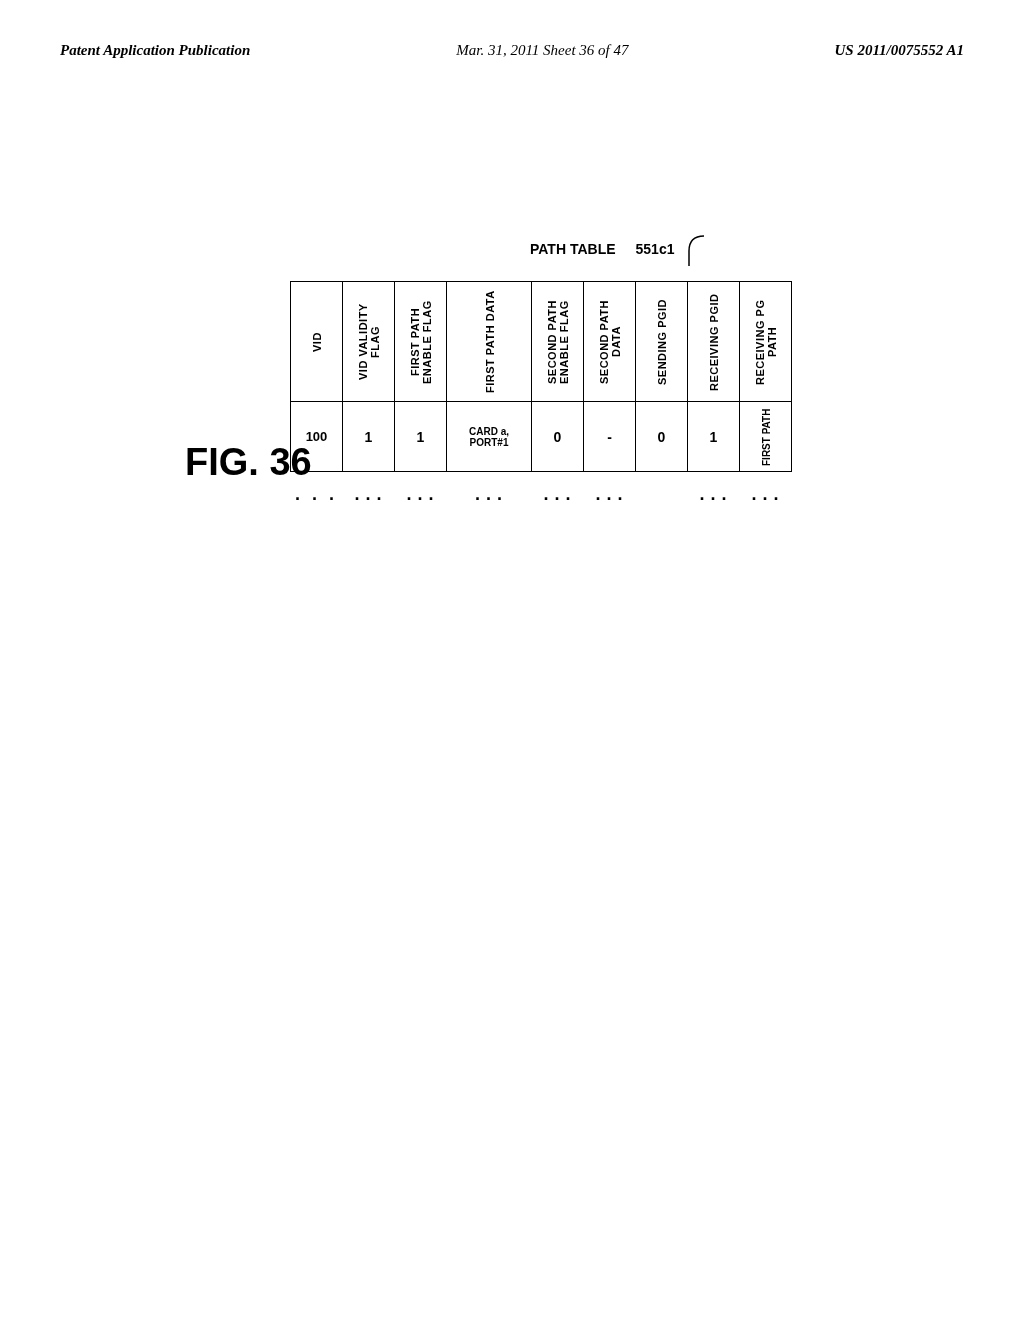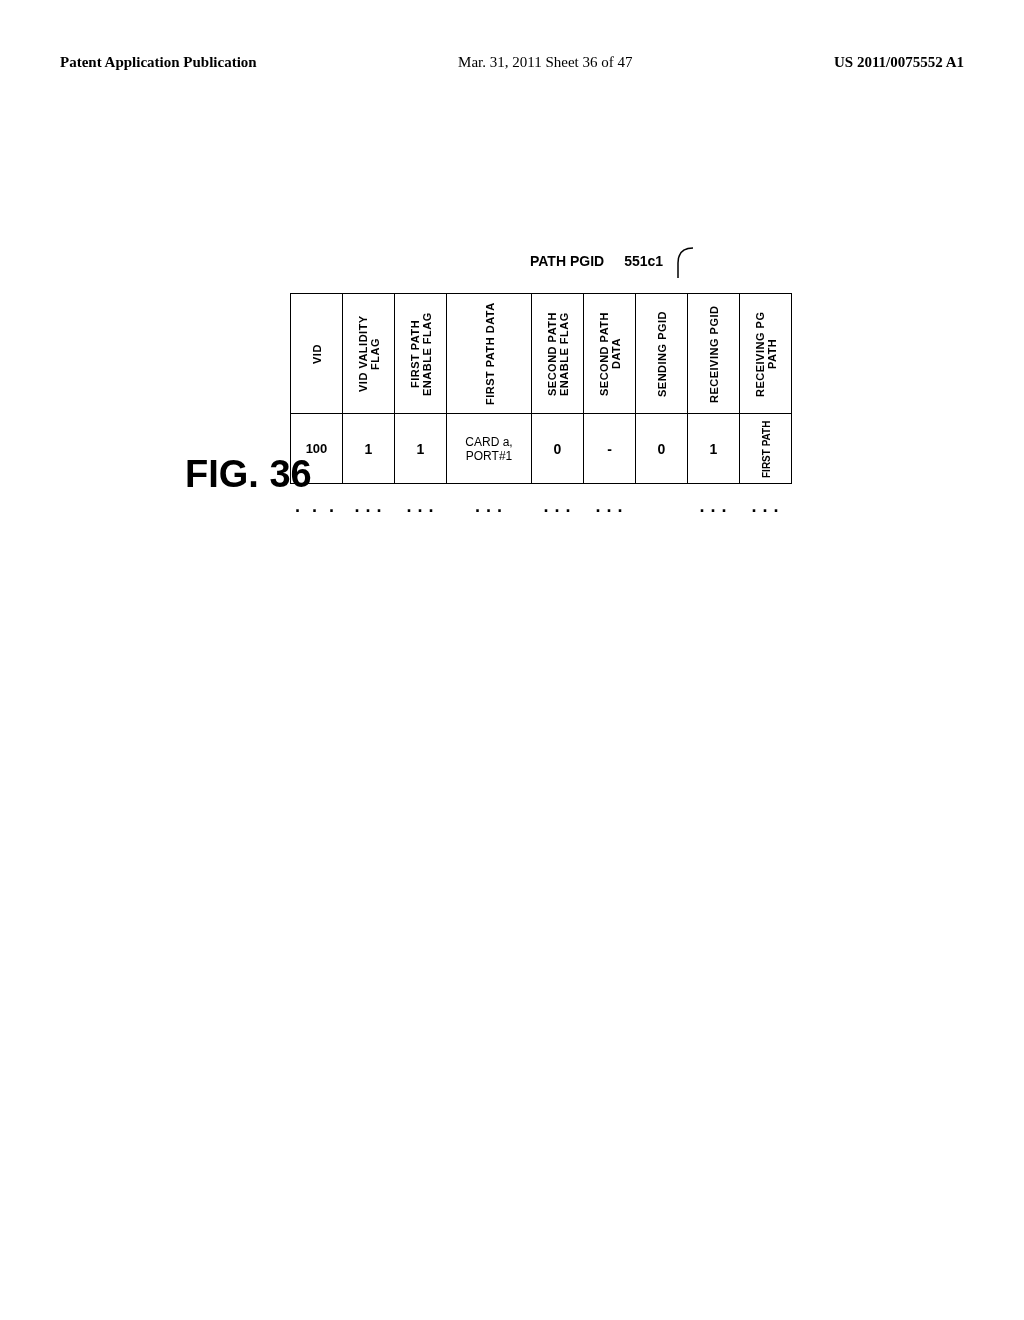--- a/index.html
+++ b/index.html
@@ -14,21 +14,22 @@
       background: #ffffff;
       font-family: 'Times New Roman', Times, serif;
       position: relative;
       overflow: hidden;
     }
 
     .header {
       display: flex;
       justify-content: space-between;
       align-items: flex-start;
-      padding: 52px 60px 20px 60px;
+      padding: 40px 60px 20px 60px;
+      font-style: italic;
     }
 
     .header-left {
       font-size: 15px;
       font-weight: bold;
       line-height: 1.4;
     }
 
     .header-center {
       font-size: 15px;
@@ -82,21 +83,21 @@
   <div class="header-left">Patent Application Publication</div>
   <div class="header-center">Mar. 31, 2011  Sheet 36 of 47</div>
   <div class="header-right">US 2011/0075552 A1</div>
 </div>
 
 <div style="position: relative; margin-top: 30px;">
 
   <div style="position: absolute; left: 185px; top: 330px; font-size: 38px; font-weight: bold; font-family: Arial, sans-serif;">FIG. 36</div>
 
   <div style="position: absolute; left: 530px; top: 130px; font-size: 14px; font-weight: bold; font-family: Arial, sans-serif; display: flex; align-items: baseline; gap: 20px;">
-    <span>PATH PGID</span>
+    <span>PATH TABLE</span>
     <span>551c1</span>
 
     <svg width="30" height="40" style="position: absolute; right: -40px; top: -10px;">
       <path d="M 5 35 L 5 20 Q 5 5 20 5" stroke="#000" stroke-width="1.5" fill="none"></path>
     </svg>
   </div>
 
   <div style="position: absolute; left: 290px; top: 170px;">
     <table>
       <thead>
@@ -111,21 +112,21 @@
           <th style="width:52px;">RECEIVING PGID</th>
           <th style="width:52px;">RECEIVING PG PATH</th>
         </tr>
       </thead>
       <tbody>
 
         <tr>
           <td style="font-weight:bold; font-size:13px; height:60px;">100</td>
           <td style="font-weight:bold; font-size:14px;">1</td>
           <td style="font-weight:bold; font-size:14px;">1</td>
-          <td style="font-size:12px; font-weight:normal; padding:4px;">CARD a, PORT#1</td>
+          <td style="font-size:10px; font-weight:bold; padding:4px;">CARD a, PORT#1</td>
           <td style="font-weight:bold; font-size:14px;">0</td>
           <td style="font-weight:bold; font-size:14px;">-</td>
           <td style="font-weight:bold; font-size:14px;">0</td>
           <td style="font-weight:bold; font-size:14px;">1</td>
           <td style="font-size:10px; font-weight:bold; writing-mode: vertical-rl; transform: rotate(180deg); height: 70px;">FIRST PATH</td>
         </tr>
 
         <tr>
           <td style="border: none; font-size:18px; font-weight:bold; text-align:center; letter-spacing:3px; height:40px;">· · ·</td>
           <td style="border: none; font-size:18px; font-weight:bold; text-align:center;">· · ·</td>

